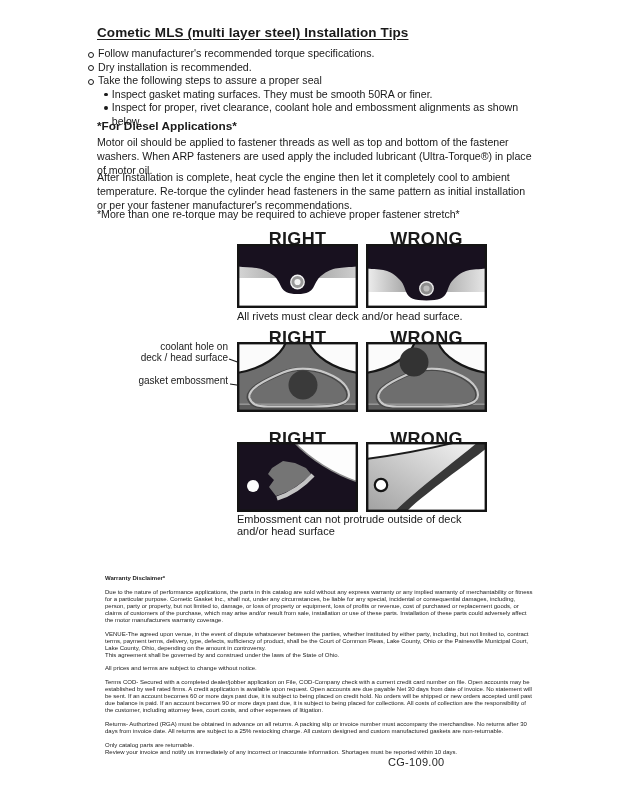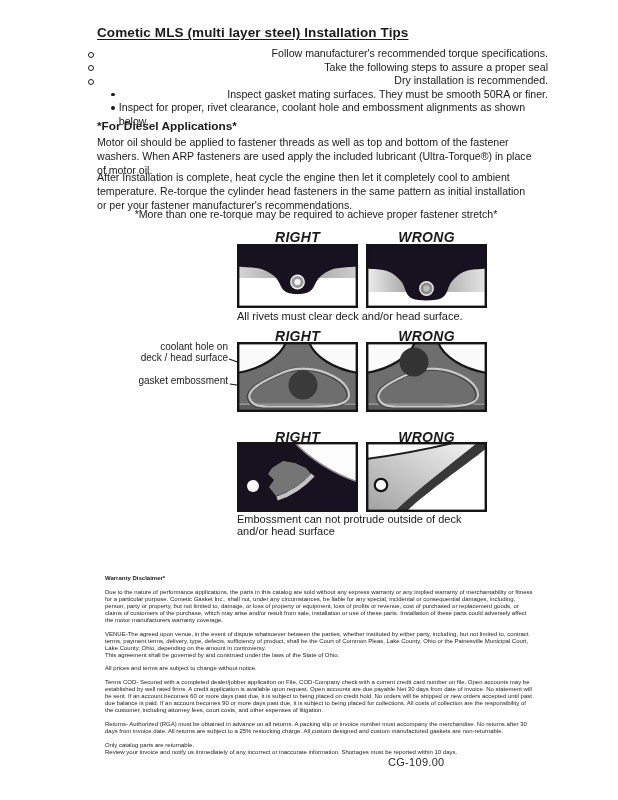--- a/index.html
+++ b/index.html
@@ -4,30 +4,30 @@
 <style>
   html,body{margin:0;padding:0;background:#ffffff;}
   .page{position:relative;width:618px;height:800px;background:#ffffff;overflow:hidden;
         font-family:"Liberation Sans",sans-serif;color:#1a1a1a;}
   .abs{position:absolute;}
 
   .title{left:97px;top:25px;font-size:13.5px;font-weight:700;text-decoration:underline;
          text-underline-offset:2px;letter-spacing:.1px;}
 
   .bullets{left:88px;top:47px;font-size:10.6px;line-height:13.6px;width:460px;}
-  .brow{display:flex;align-items:flex-start;justify-content:space-between;}
-  .brow.sub{margin-left:23px;}
+  .brow{display:flex;align-items:flex-start;}
+  .brow.sub{margin-left:16px;}
   .dot{flex:none;width:4px;height:4px;border:1px solid #1a1a1a;border-radius:50%;margin:4.6px 4px 0 0;}
   .sdot{flex:none;width:3.8px;height:3.8px;background:#1a1a1a;border-radius:50%;margin:4.8px 4px 0 0;}
 
   .dheading{left:97px;top:119px;font-size:11.8px;font-weight:700;}
   .para{font-size:10.6px;line-height:14px;width:438px;left:97px;}
-  .p1{top:135px;} .p2{top:170px;} .note{top:207px;text-align:center;}
-
-  .figlabel{width:121px;text-align:center;font-size:14px;font-weight:700;letter-spacing:.3px;font-style:italic;}
+  .p1{top:135px;} .p2{top:170px;} .note{top:207px;}
+
+  .figlabel{width:121px;text-align:center;font-size:18px;font-weight:700;letter-spacing:.3px;}
   .col-l{left:237px;} .col-r{left:366px;}
   .lbl1{top:229px;} .lbl2{top:328px;} .lbl3{top:429px;}
   .panel1{top:244px;width:121px;height:64px;}
   .panel2{top:342px;width:121px;height:70px;}
   .panel3{top:442px;width:121px;height:70px;}
   .cap{font-size:11px;line-height:11.8px;}
   .cap1{left:237px;top:311px;width:280px;}
   .cap2{left:237px;top:415px;width:250px;text-align:center;}
   .cap3{left:237px;top:514px;width:260px;}
 
@@ -49,25 +49,25 @@
 
   <div class="abs title">Cometic MLS (multi layer steel) Installation Tips</div>
 
   <div class="abs bullets">
     <div class="brow">
       <span class="dot"></span>
       <span>Follow manufacturer's recommended torque specifications.</span>
     </div>
     <div class="brow">
       <span class="dot"></span>
-      <span>Take the following steps to assure a proper seal</span>
+      <span>Dry installation is recommended.</span>
     </div>
     <div class="brow">
       <span class="dot"></span>
-      <span>Dry installation is recommended.</span>
+      <span>Take the following steps to assure a proper seal</span>
     </div>
     <div class="brow sub">
       <span class="sdot"></span>
       <span>Inspect gasket mating surfaces.  They must be smooth 50RA or finer.</span>
     </div>
     <div class="brow sub">
       <span class="sdot"></span>
       <span>Inspect for proper, rivet clearance, coolant hole and embossment alignments as shown below.</span>
     </div>
   </div>

